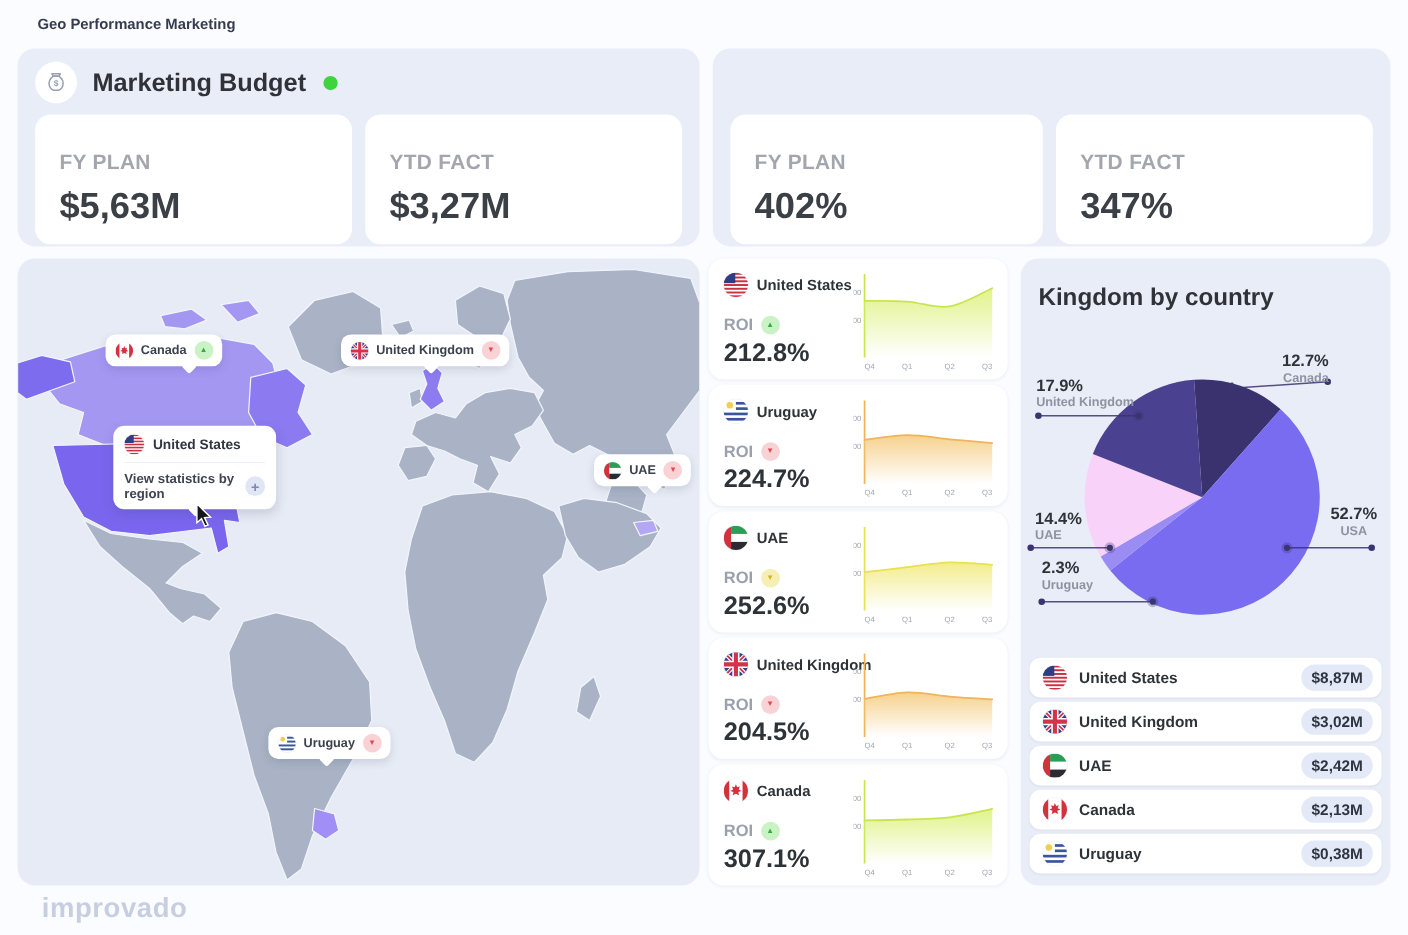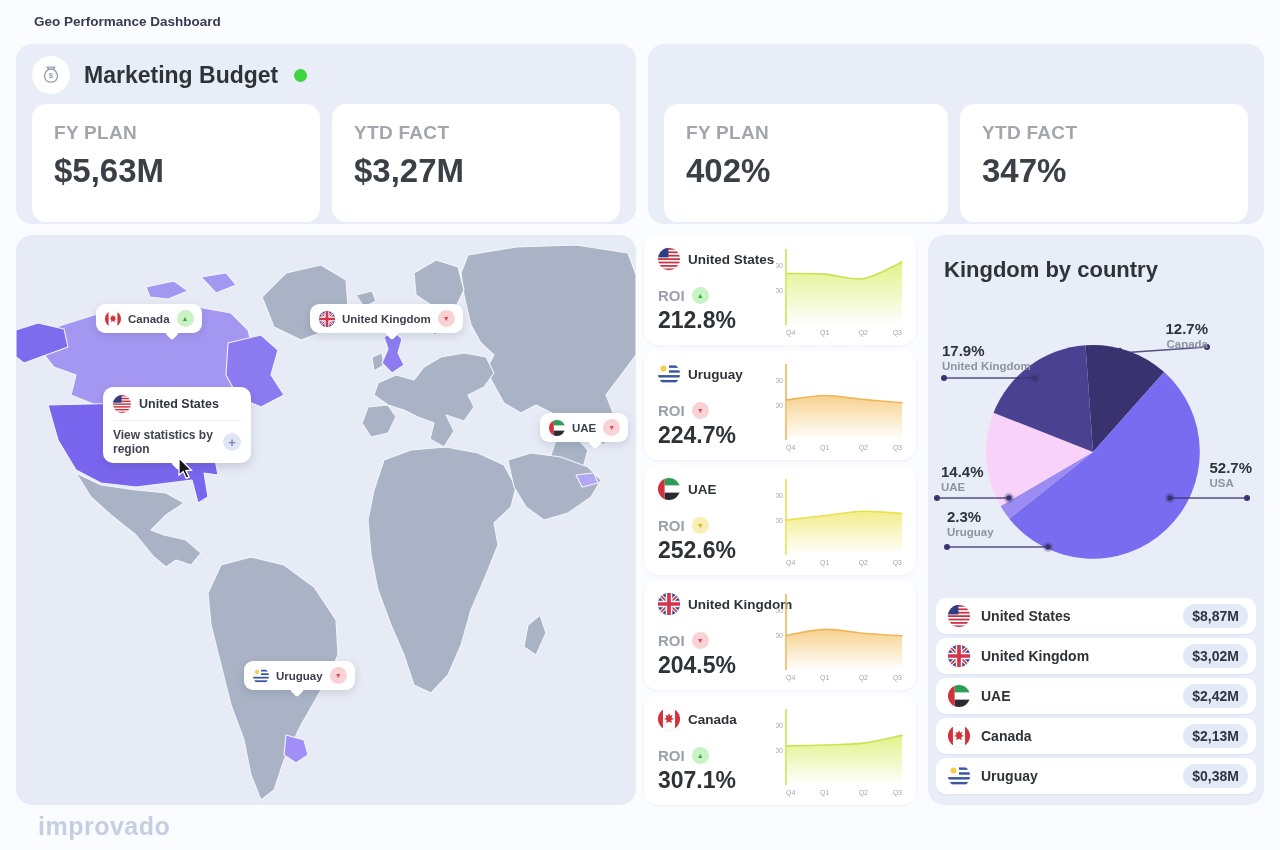--- a/index.html
+++ b/index.html
@@ -17,21 +17,21 @@
   .panel-budget { left:16px; top:44px; width:620px; height:180px; }
   .panel-roi   { left:648px; top:44px; width:616px; height:180px; }
   .panel-head { position:absolute; left:16px; top:12px; display:flex; align-items:center; gap:14px; }
   .head-icon { width:38px; height:38px; border-radius:50%; background:#fff; display:flex; align-items:center; justify-content:center; }
   .panel-title { font-size:23px; font-weight:800; color:#2f3338; }
   .status-dot { width:13px; height:13px; border-radius:50%; background:#3ed43e; margin-left:2px; }
   .status-alert { width:16px; height:16px; border-radius:50%; background:#e8262c; color:#fff; font-size:11px; font-weight:800; display:flex; align-items:center; justify-content:center; margin-left:2px; }
   .metric-card { position:absolute; top:60px; width:288px; height:118px; background:#fff; border-radius:14px; padding:18px 22px; }
   .metric-card.c1 { left:16px; } .metric-card.c2 { left:316px; width:288px; }
   .panel-roi .metric-card.c1 { width:284px; } .panel-roi .metric-card.c2 { left:312px; width:288px; }
-  .metric-label { font-size:19px; font-weight:700; color:#a3a6ad; letter-spacing:.3px; }
+  .metric-label { font-size:19px; font-weight:700; color:#a3a6ad; letter-spacing:.3px;margin-top:16px; }
   .metric-value { font-size:33px; font-weight:800; color:#3b3f46; margin-top:8px; }
 
   
   .map-panel { left:16px; top:235px; width:620px; height:570px; background:#e7ebf5; border-radius:16px; overflow:hidden; }
   .map-pill { position:absolute; background:#fff; border-radius:9px; height:29px; display:flex; align-items:center; gap:7px; padding:0 8px 0 9px; box-shadow:0 3px 8px rgba(50,60,100,.16); font-size:11.5px; font-weight:700; color:#3c414d; }
   .pointer { position:absolute; bottom:-5px; width:10px; height:10px; background:#fff; transform:rotate(45deg); border-radius:2px; }
   .trend-badge { width:17px; height:17px; border-radius:50%; display:flex; align-items:center; justify-content:center; font-size:7px; }
   .trend-badge[data-trend="up"]   { background:#c9f2c5; color:#35aa3d; }
   .trend-badge[data-trend="down"] { background:#f9d2d6; color:#e3484f; }
   .trend-badge[data-trend="down-warn"] { background:#f6eeb2; color:#cdb62a; }
@@ -58,29 +58,29 @@
   .rev-panel { left:928px; top:235px; width:336px; height:570px; background:#e9edf8; border-radius:16px; }
   .rev-title { position:absolute; left:16px; top:22px; font-size:22px; font-weight:800; color:#2f3338; }
   .pie-svg { position:absolute; left:0; top:50px; }
   .pie-label { position:absolute; line-height:1.15; }
   .pie-pct { font-size:15px; font-weight:800; color:#2e3338; }
   .pie-name { font-size:11.5px; font-weight:600; color:#8d93a0; margin-top:1px; }
   .pl-canada { top:85px; right:56px; text-align:right; }
   .pl-uk { top:107px; left:14px; }
   .pl-uae { top:228px; left:13px; }
   .pl-uruguay { top:273px; left:19px; }
-  .pl-usa { top:224px; right:12px; text-align:left; }
+  .pl-usa { top:224px; right:12px; text-align:center; }
   .rev-row { position:absolute; left:8px; width:320px; height:36px; background:#fff; border-radius:10px; display:flex; align-items:center; padding:0 8px 0 12px; gap:11px; box-shadow:0 1px 2px rgba(60,70,110,.06); }
   .rev-name { font-size:14px; font-weight:700; color:#2e3338; flex:1; }
   .rev-value { background:#e3e9f6; border-radius:12px; padding:4px 9px; font-size:14px; font-weight:700; color:#2f3440; }
 </style>
 </head>
 <body>
 
-<div class="abs page-title">Geo Performance Dashboard</div>
+<div class="abs page-title">Geo Performance Marketing</div>
 
 <div class="abs panel panel-budget">
   <div class="panel-head">
     <span class="head-icon">
       <svg width="22" height="22" viewBox="0 0 24 24">
           <path d="M9.2 5.6 L7.8 3.4 L16.2 3.4 L14.8 5.6 Z" fill="none" stroke="#98a1b3" stroke-width="1.5" stroke-linejoin="round"></path>
           <path d="M9.4 5.8 C5.6 8.4 4.4 12.2 5.4 15.4 C6.3 18.2 9 19.8 12 19.8 C15 19.8 17.7 18.2 18.6 15.4 C19.6 12.2 18.4 8.4 14.6 5.8 Z" fill="none" stroke="#98a1b3" stroke-width="1.5" stroke-linejoin="round"></path>
           <text x="12" y="15.4" text-anchor="middle" font-size="8.5" font-weight="bold" fill="#98a1b3">$</text>
         </svg>
     </span>

